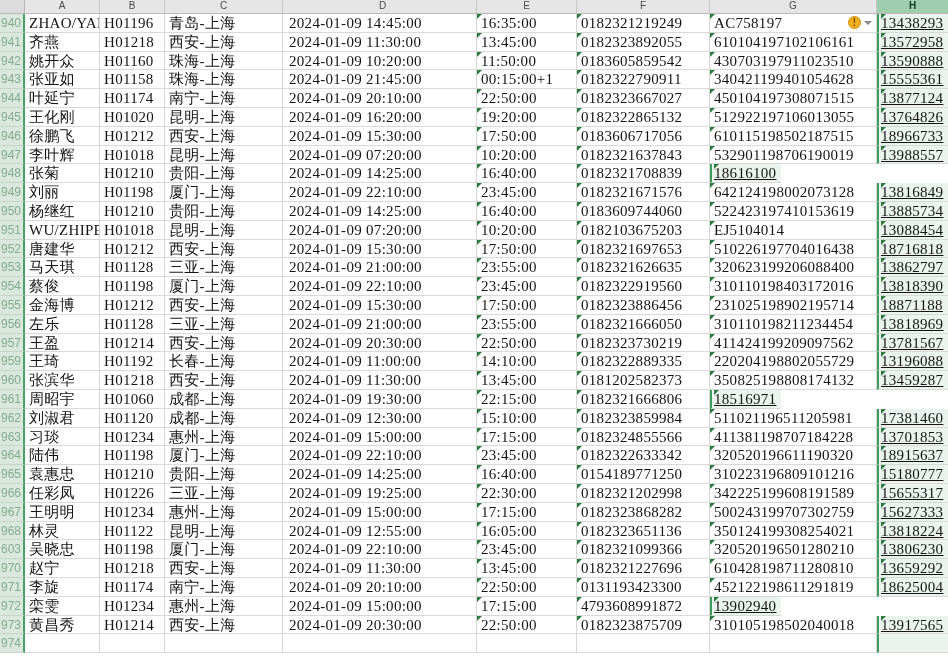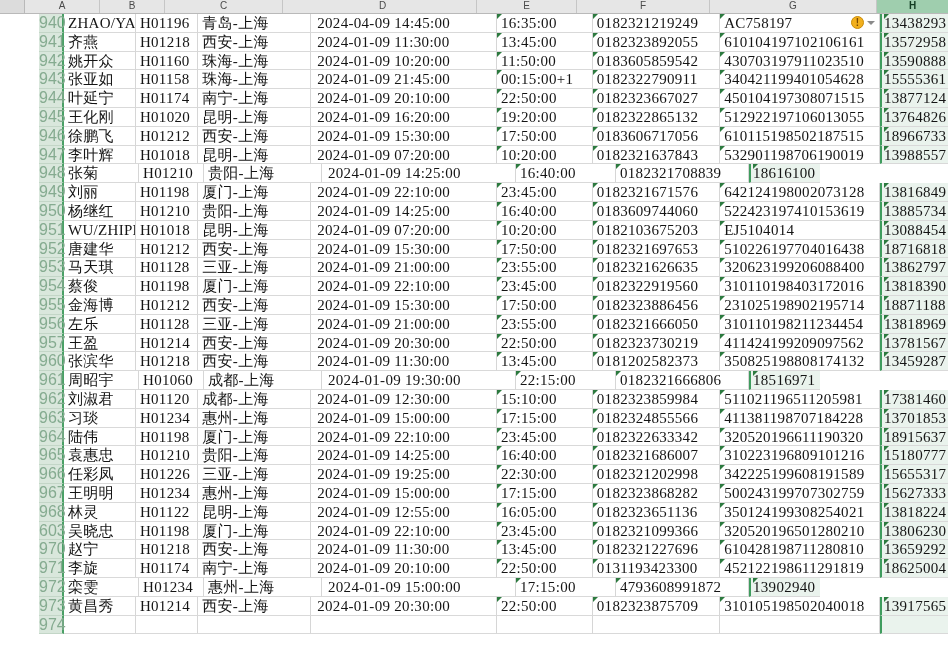--- a/index.html
+++ b/index.html
@@ -18,36 +18,36 @@
     font-size:10px;line-height:12px;color:#4a4a4a;text-align:center;overflow:hidden;
   }
   .hcell.selhead{background:#9fceae;color:#123c22;font-weight:bold;}
   
   .rows{position:relative;}
   .row{display:flex;height:18.8px;box-sizing:border-box;}
   .gut{
     box-sizing:border-box;width:25px;background:#d9e7dc;
     border-right:2px solid #4aa066;border-bottom:1px solid #c3d6c7;
     font-family:"Liberation Sans","DejaVu Sans",sans-serif;
-    font-size:16px;line-height:18px;color:#85ab90;text-align:right;padding-right:2px;margin-left:39px;
+    font-size:12px;line-height:18px;color:#85ab90;text-align:right;padding-right:2px;
   }
   .cell{
     box-sizing:border-box;position:relative;overflow:hidden;white-space:nowrap;
     border-right:1px solid #d6d6d6;border-bottom:1px solid #d9d9d9;
     line-height:18.5px;padding-left:4px;letter-spacing:0.3px;
   }
   .c0{width:75px;}  
   .c1{width:65px;}  
   .c2{width:118px;} 
   .c3{width:194px;padding-left:6px;} 
   .c4{width:100px;} 
   .c5{width:133px;} 
   .c6{width:167px;} 
   .c7{width:71px;border-right:none;} 
-  .cell.selcol{background:#eaf3ed;border-left:2px solid #3f9c5e;padding-left:2px;}
+  .cell.selcol{background:#eaf3ed;border-left:2px solid #3f9c5e;padding-left:2px;text-decoration:underline;}
   
   .tri::before{
     content:"";position:absolute;left:0;top:0;width:0;height:0;
     border-top:5px solid #2c7a3f;border-right:5px solid transparent;
   }
   .selcol.tri::before{left:2px;}
   
   .warnwrap{position:absolute;right:4px;top:2px;display:flex;align-items:center;gap:3px;}
   .warnicon{
     width:13px;height:13px;border-radius:50%;
@@ -76,21 +76,21 @@
       <div class="hcell c6">G</div>
       <div class="hcell c7 selhead">H</div>
     </div>
   <div class="rows">
 
   <div class="row">
         <div class="gut">940</div>
         <div class="cell c0">ZHAO/YAN</div>
         <div class="cell c1">H01196</div>
         <div class="cell c2">青岛-上海</div>
-        <div class="cell c3">2024-04-09 14:45:00</div>
+        <div class="cell c3">2024-01-09 14:45:00</div>
         <div class="cell c4 tri">16:35:00</div>
         <div class="cell c5 tri">0182321219249</div>
         <div class="cell c6 tri">AC758197<span class="warnwrap">
             <span class="warnicon">!</span>
             <span class="warnarrow"></span>
           </span></div>
         <div class="cell c7 selcol tri">13438293</div>
       </div>
       <div class="row">
         <div class="gut">941</div>
@@ -272,20 +272,31 @@
         <div class="cell c0">王盈</div>
         <div class="cell c1">H01214</div>
         <div class="cell c2">西安-上海</div>
         <div class="cell c3">2024-01-09 20:30:00</div>
         <div class="cell c4 tri">22:50:00</div>
         <div class="cell c5 tri">0182323730219</div>
         <div class="cell c6 tri">411424199209097562</div>
         <div class="cell c7 selcol tri">13781567</div>
       </div>
       <div class="row">
+        <div class="gut">959</div>
+        <div class="cell c0">王琦</div>
+        <div class="cell c1">H01192</div>
+        <div class="cell c2">长春-上海</div>
+        <div class="cell c3">2024-01-09 11:00:00</div>
+        <div class="cell c4 tri">14:10:00</div>
+        <div class="cell c5 tri">0182322889335</div>
+        <div class="cell c6 tri">220204198802055729</div>
+        <div class="cell c7 selcol tri">13196088</div>
+      </div>
+      <div class="row">
         <div class="gut">960</div>
         <div class="cell c0">张滨华</div>
         <div class="cell c1">H01218</div>
         <div class="cell c2">西安-上海</div>
         <div class="cell c3">2024-01-09 11:30:00</div>
         <div class="cell c4 tri">13:45:00</div>
         <div class="cell c5 tri">0181202582373</div>
         <div class="cell c6 tri">350825198808174132</div>
         <div class="cell c7 selcol tri">13459287</div>
       </div>
@@ -332,21 +343,21 @@
         <div class="cell c6 tri">320520196611190320</div>
         <div class="cell c7 selcol tri">18915637</div>
       </div>
       <div class="row">
         <div class="gut">965</div>
         <div class="cell c0">袁惠忠</div>
         <div class="cell c1">H01210</div>
         <div class="cell c2">贵阳-上海</div>
         <div class="cell c3">2024-01-09 14:25:00</div>
         <div class="cell c4 tri">16:40:00</div>
-        <div class="cell c5 tri">0182321686007</div>
+        <div class="cell c5 tri">0154189771250</div>
         <div class="cell c6 tri">310223196809101216</div>
         <div class="cell c7 selcol tri">15180777</div>
       </div>
       <div class="row">
         <div class="gut">966</div>
         <div class="cell c0">任彩凤</div>
         <div class="cell c1">H01226</div>
         <div class="cell c2">三亚-上海</div>
         <div class="cell c3">2024-01-09 19:25:00</div>
         <div class="cell c4 tri">22:30:00</div>

